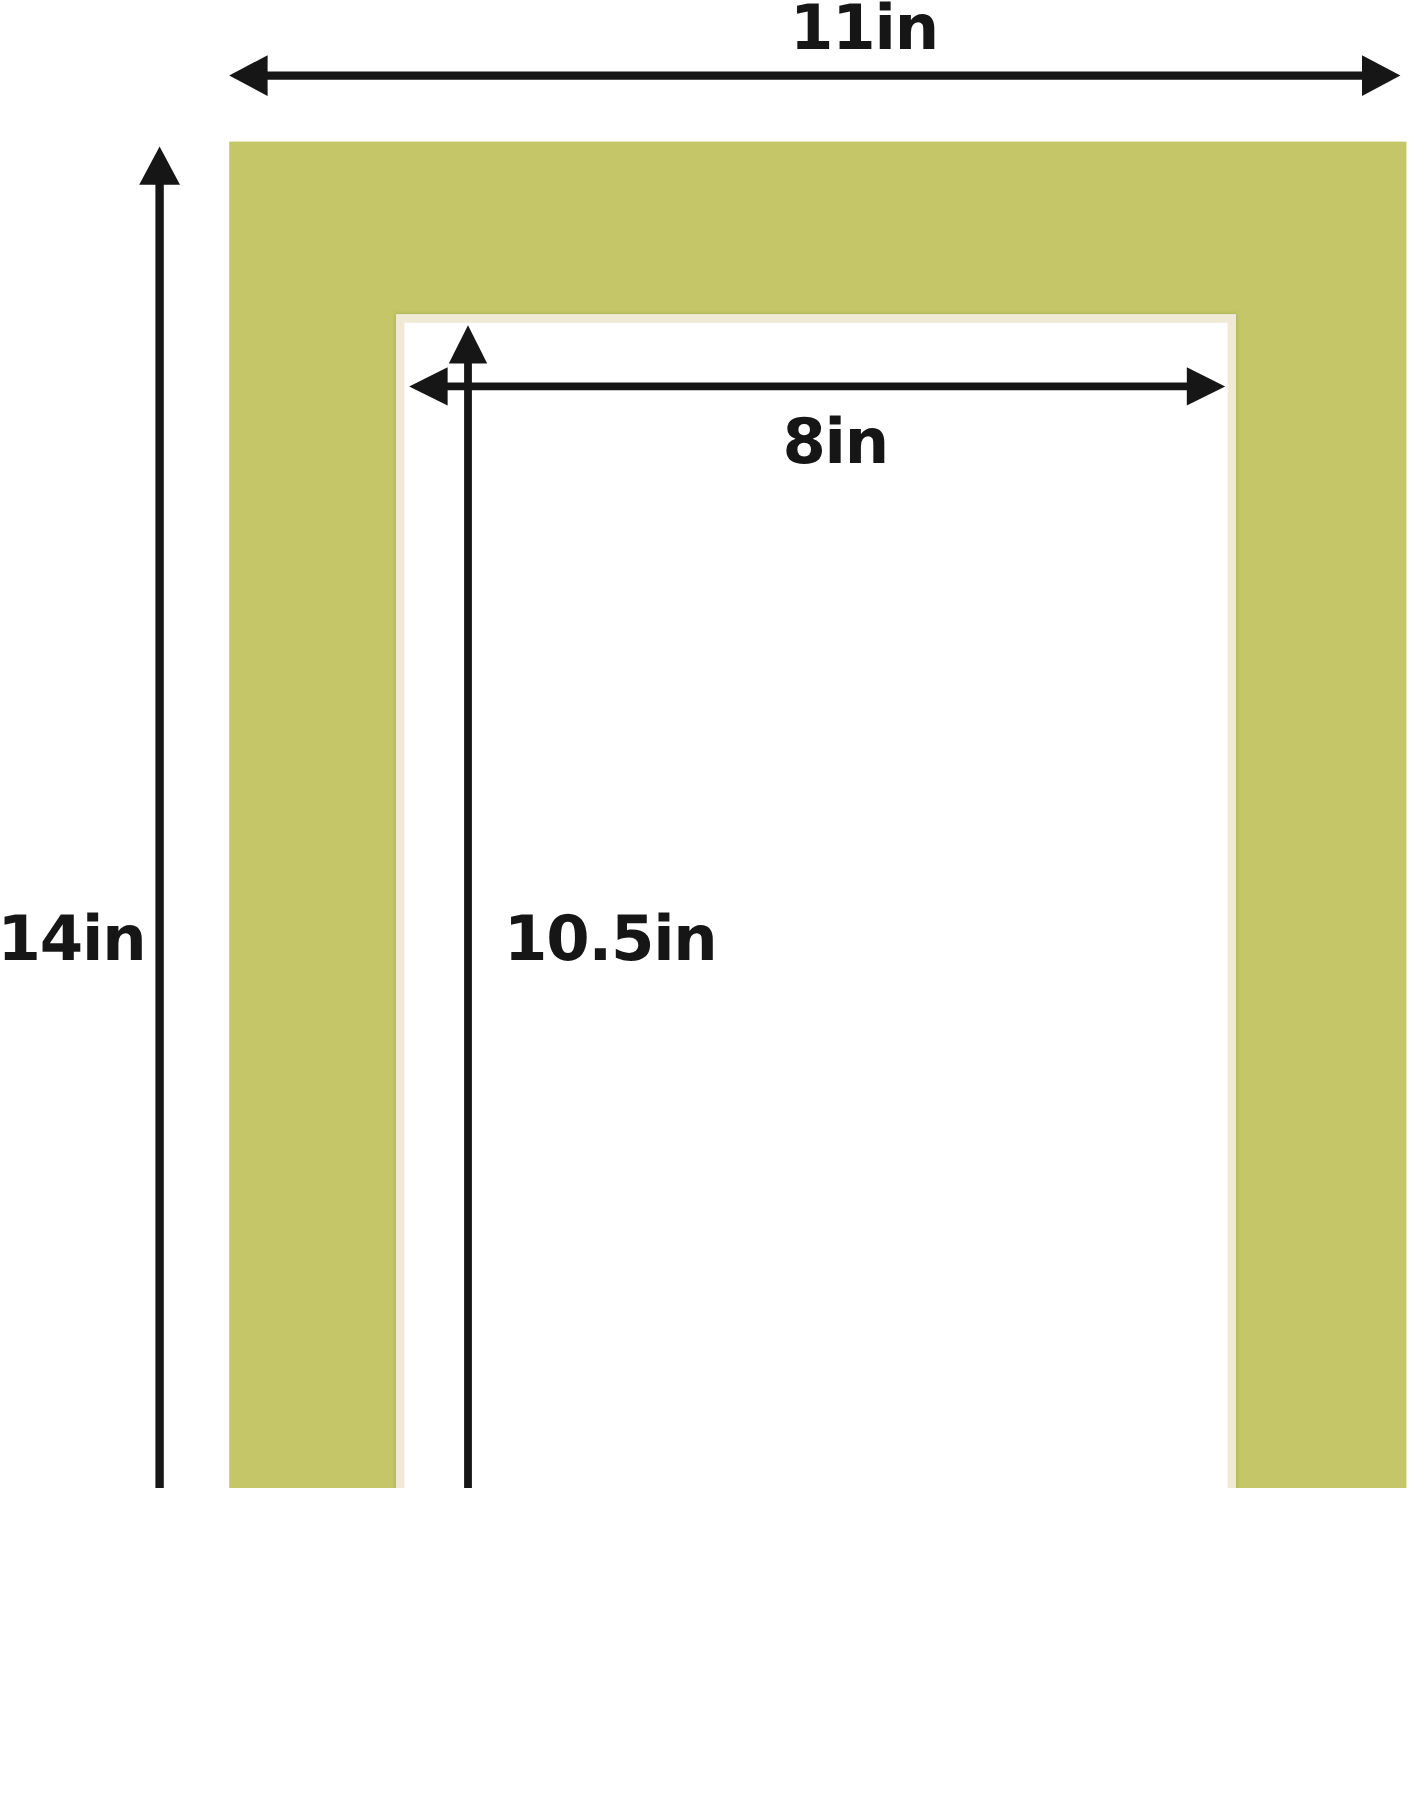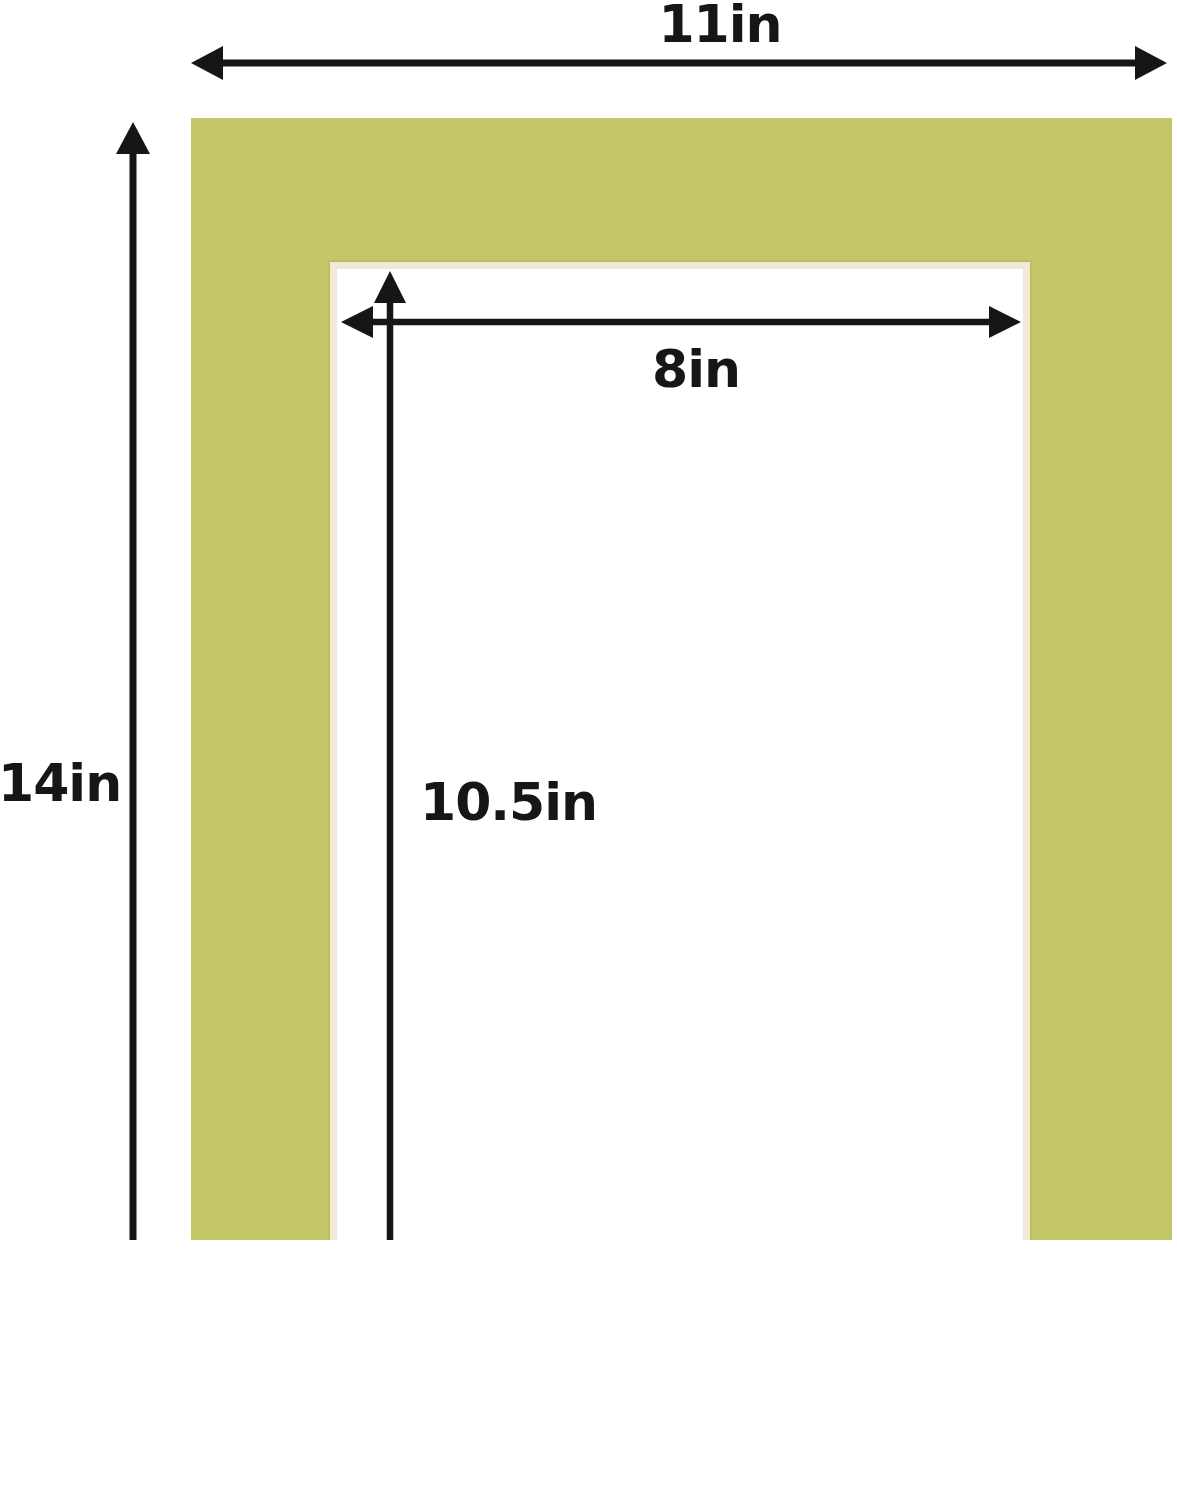--- a/index.html
+++ b/index.html
@@ -53,21 +53,21 @@
     font-weight: 700;
     font-size: 52px;
     line-height: 1;
     letter-spacing: -1px;
     color: var(--annotation-black, #161616);
     white-space: nowrap;
   }
   .label-overall-width  { left: 720px; top: -2px;  transform: translateX(-50%); }
   .label-overall-height { left: -2px;  top: 757px; }
   .label-opening-width  { left: 696px; top: 343px; transform: translateX(-50%); }
-  .label-opening-height { left: 420px; top: 776px; }
+  .label-opening-height { left: 420px; top: 757px; }
 </style>
 </head>
 <body>
 
 <div class="stage">
 
   <div class="mat-board"></div>
   <div class="mat-opening"></div>
 
   <svg class="arrows-overlay" viewBox="0 0 1177 1500" xmlns="http://www.w3.org/2000/svg">

